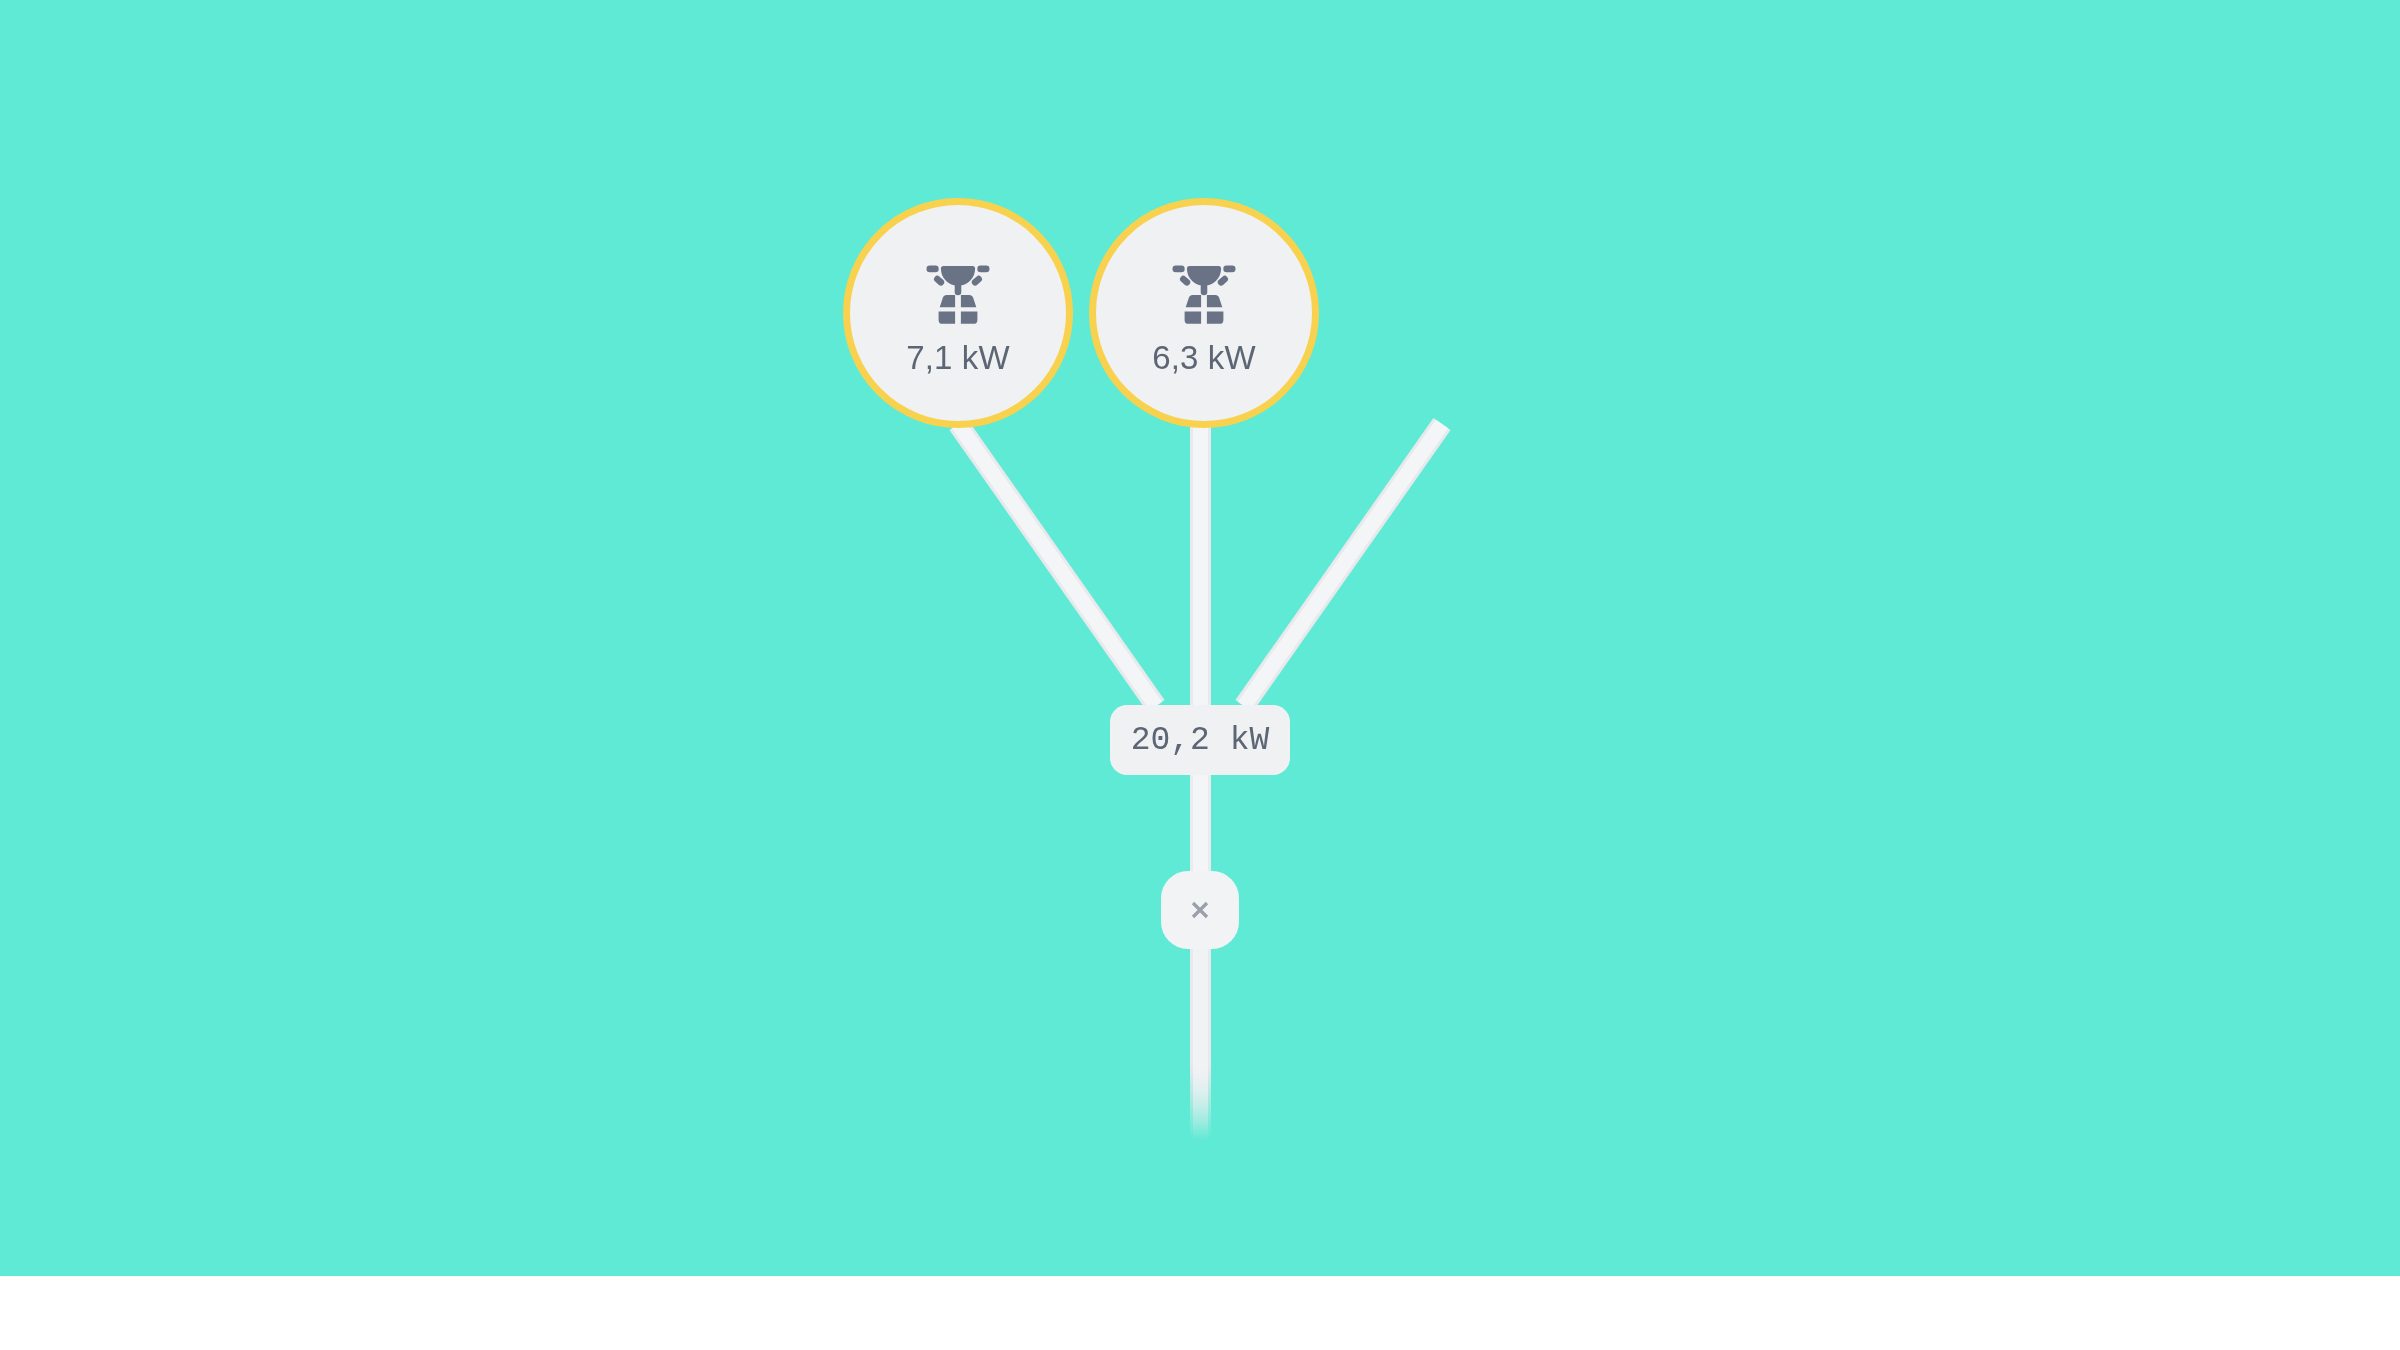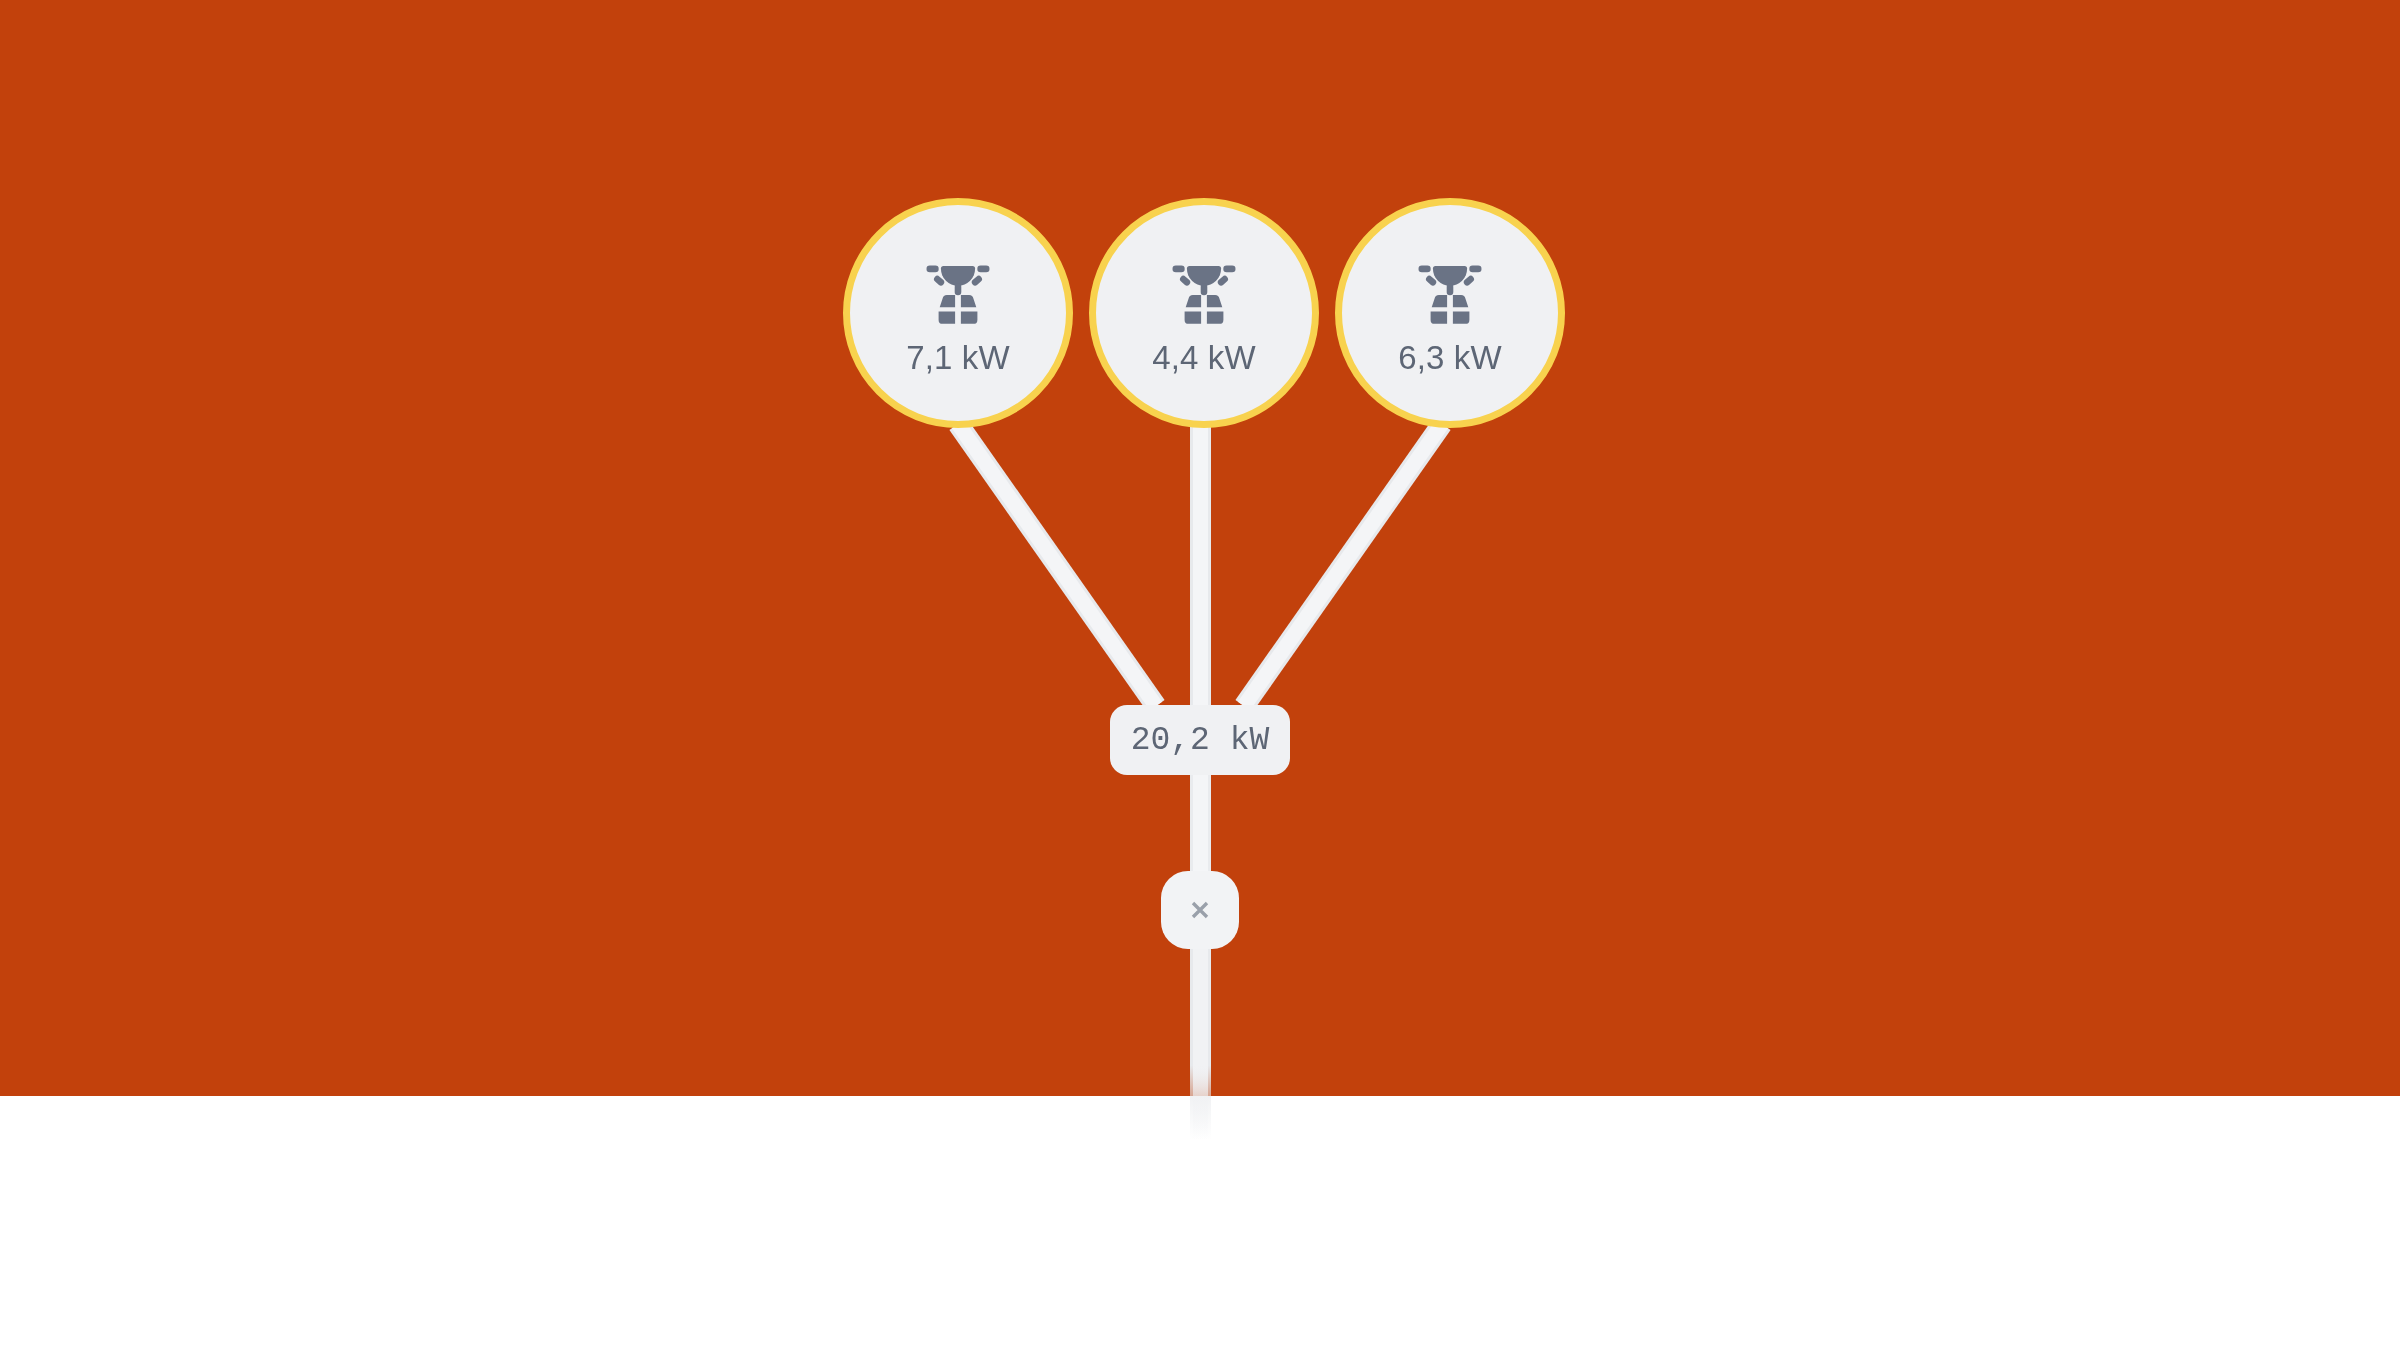--- a/index.html
+++ b/index.html
@@ -13,22 +13,22 @@
     height: 1350px;
     font-family: "Liberation Sans", "DejaVu Sans", sans-serif;
     overflow: hidden;
     position: relative;
   }
 
   #stage {
     position: absolute;
     inset: 0;
     width: 2400px;
-    height: 1096px;
-    background: #c2410c;
+    height: 1276px;
+    background: #5eead4;
   }
 
   
   #connectors {
     position: absolute;
     left: 0;
     top: 0;
     width: 2400px;
     height: 1350px;
     z-index: 1;
@@ -194,39 +194,20 @@
 
             <path d="M18.6 54.4 h16.5 v12.4 h-12.6 a3.9 3.9 0 0 1 -3.9 -3.9 Z"></path>
 
             <path d="M57.4 54.4 h-16.5 v12.4 h12.6 a3.9 3.9 0 0 0 3.9 -3.9 Z"></path>
           </g>
         </svg>
       </span>
       <span class="producer-value">7,1 kW</span>
     </div>
 
-    <div class="producer">
-      <span class="icon-wrap">
-        <svg viewBox="0 0 76 74" xmlns="http://www.w3.org/2000/svg" aria-hidden="true">
-          <g fill="#6a7385">
-            <path d="M23.5 9 h29 a2.6 2.6 0 0 1 2.6 2.6 a17.1 17.1 0 0 1 -34.2 0 A2.6 2.6 0 0 1 23.5 9 Z"></path>
-            <rect x="6.5" y="8.6" width="12.2" height="6.6" rx="3.3"></rect>
-            <rect x="57.3" y="8.6" width="12.2" height="6.6" rx="3.3"></rect>
-            <rect x="13.4" y="20.4" width="11.4" height="6.6" rx="3.3" transform="rotate(42 19.1 23.7)"></rect>
-            <rect x="51.2" y="20.4" width="11.4" height="6.6" rx="3.3" transform="rotate(-42 56.9 23.7)"></rect>
-            <rect x="34.7" y="26.6" width="6.6" height="11.6" rx="3.3"></rect>
-            <path d="M22.6 41.6 a4.4 4.4 0 0 1 4.4 -3.6 h8.1 v12.3 H19.7 Z"></path>
-            <path d="M53.4 41.6 a4.4 4.4 0 0 0 -4.4 -3.6 h-8.1 v12.3 h15.4 Z"></path>
-            <path d="M18.6 54.4 h16.5 v12.4 h-12.6 a3.9 3.9 0 0 1 -3.9 -3.9 Z"></path>
-            <path d="M57.4 54.4 h-16.5 v12.4 h12.6 a3.9 3.9 0 0 0 3.9 -3.9 Z"></path>
-          </g>
-        </svg>
-      </span>
-      <span class="producer-value">4,4 kW</span>
-    </div>
 
     <div class="producer">
       <span class="icon-wrap">
         <svg viewBox="0 0 76 74" xmlns="http://www.w3.org/2000/svg" aria-hidden="true">
           <g fill="#6a7385">
             <path d="M23.5 9 h29 a2.6 2.6 0 0 1 2.6 2.6 a17.1 17.1 0 0 1 -34.2 0 A2.6 2.6 0 0 1 23.5 9 Z"></path>
             <rect x="6.5" y="8.6" width="12.2" height="6.6" rx="3.3"></rect>
             <rect x="57.3" y="8.6" width="12.2" height="6.6" rx="3.3"></rect>
             <rect x="13.4" y="20.4" width="11.4" height="6.6" rx="3.3" transform="rotate(42 19.1 23.7)"></rect>
             <rect x="51.2" y="20.4" width="11.4" height="6.6" rx="3.3" transform="rotate(-42 56.9 23.7)"></rect>

